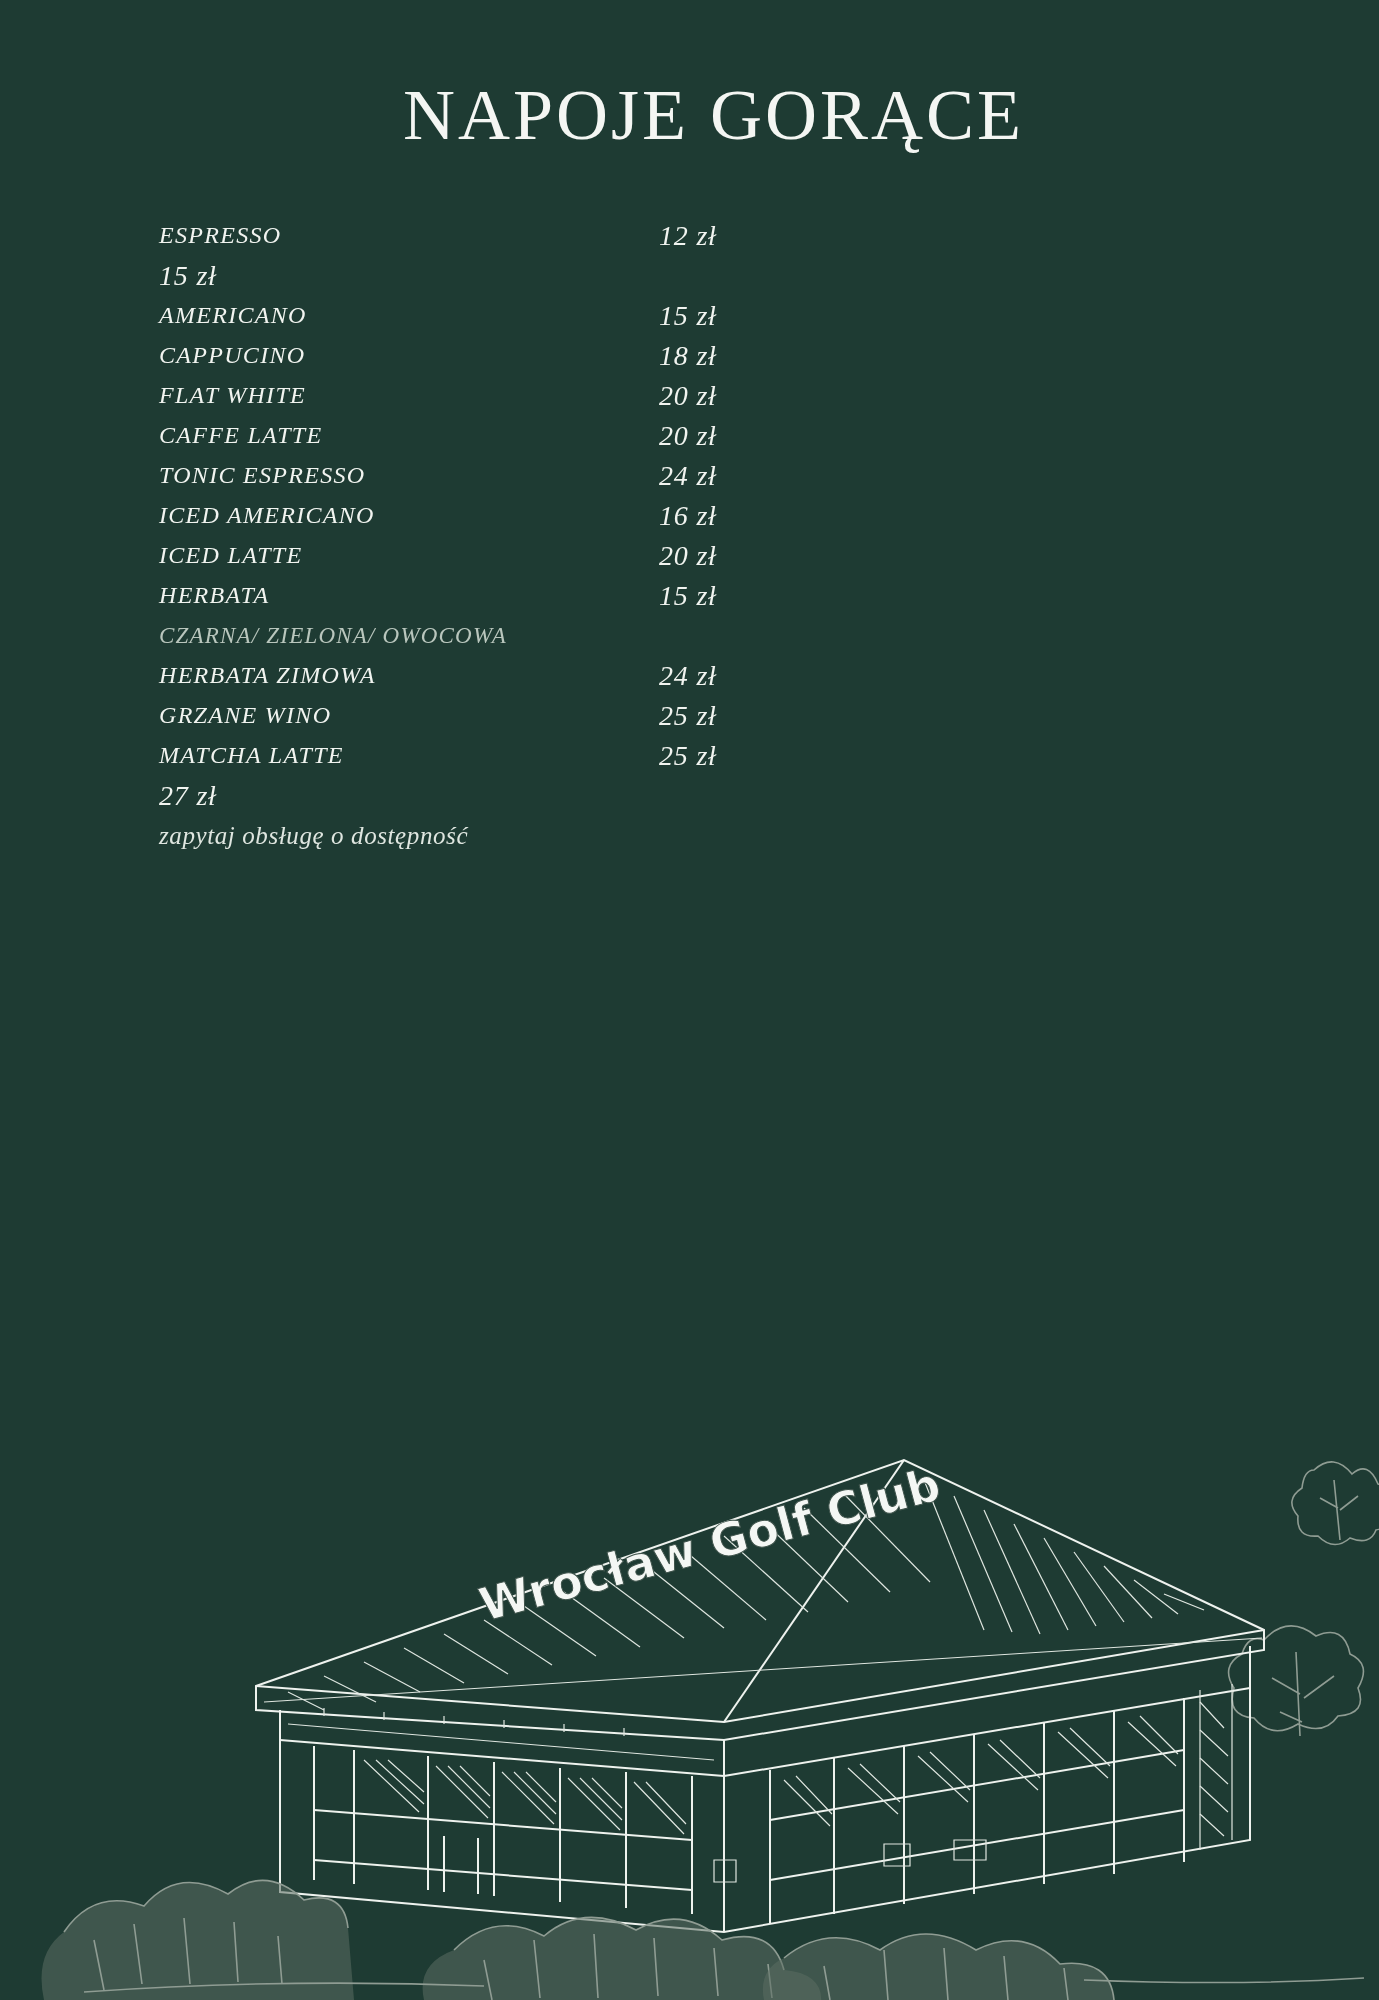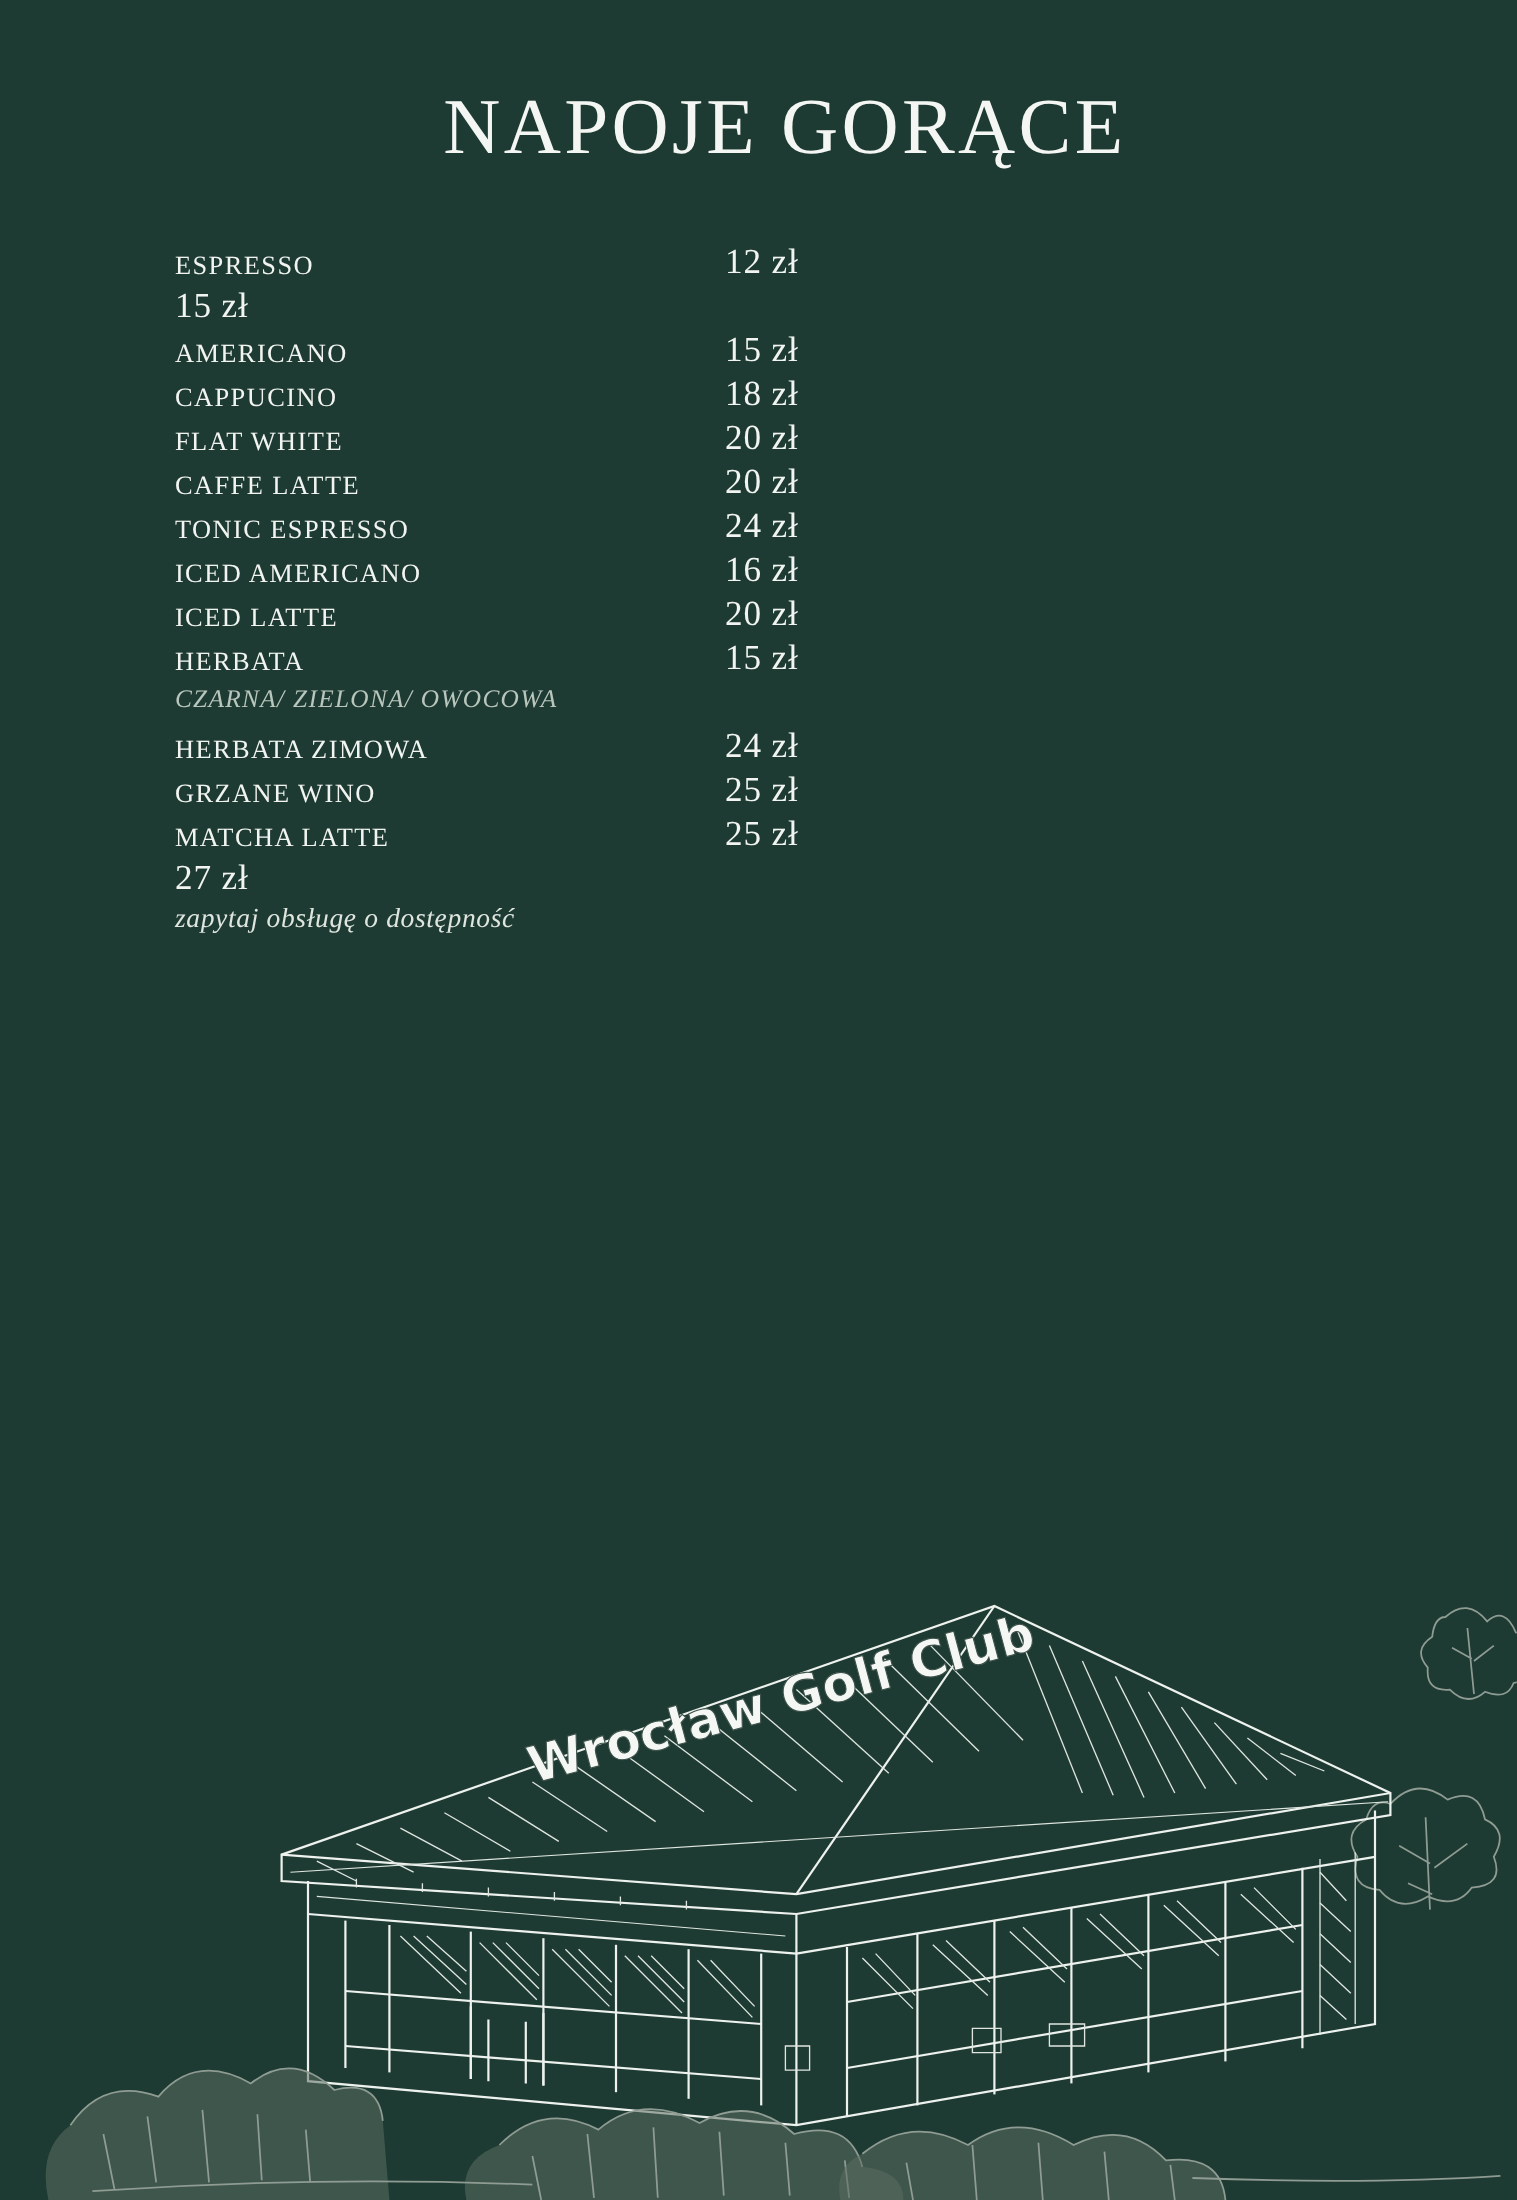--- a/index.html
+++ b/index.html
@@ -39,34 +39,35 @@
 
   
   .menu-list {
     margin-top: 62px;
     margin-left: 135px;
     width: 700px;
   }
 
   .menu-row {
     display: flex;
-    align-items: flex-end;
+    align-items: center;
     height: 40px;
+    font-style: italic;
   }
 
   .item-name {
     font-size: 24px;
     letter-spacing: 1.3px;
     color: #f1f4f0;
     width: 500px;
     white-space: nowrap;
   }
 
   .item-price {
-    font-size: 32px;
+    font-size: 28px;
     letter-spacing: 0.8px;
     color: #f1f4f0;
     width: 120px;
     text-align: left;
     white-space: nowrap;
   }
 
   .sub-note {
     font-size: 23px;
     font-style: italic;

